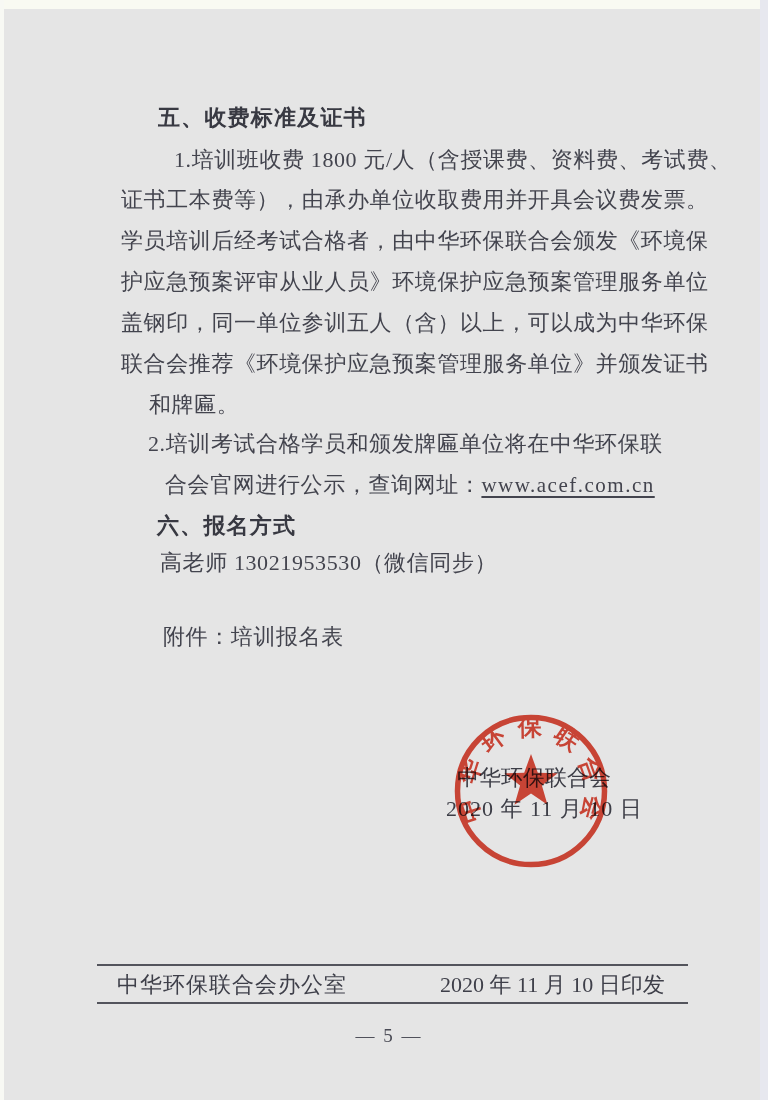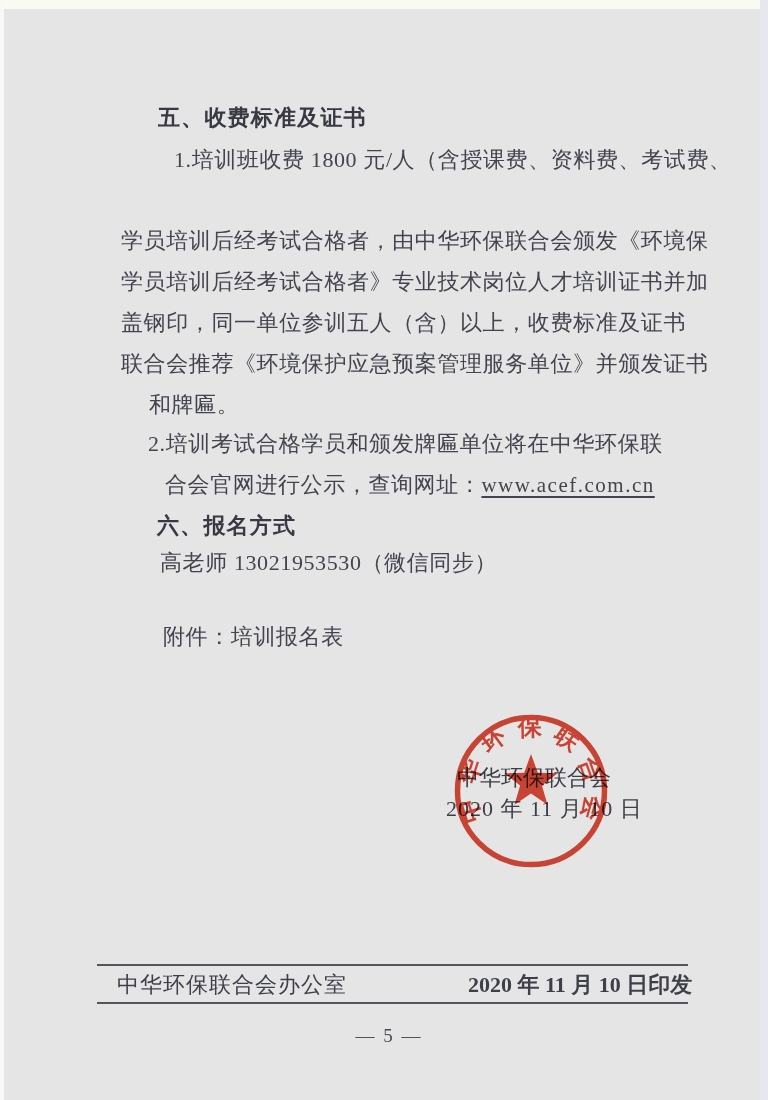--- a/index.html
+++ b/index.html
@@ -88,23 +88,24 @@
 <body>
 
 <div class="canvas">
   <div class="top-strip"></div>
   <div class="left-strip"></div>
   <div class="right-band"></div>
 
   <div class="line heading" style="left:158px; top:105px;">五、收费标准及证书</div>
 
   <div class="line" style="left:162px; top:147px;margin-left:12px;">1.培训班收费 1800 元/人（含授课费、资料费、考试费、</div>
+  <div class="line" style="left:121px; top:187px;">证书工本费等），由承办单位收取费用并开具会议费发票。</div>
   <div class="line" style="left:121px; top:228px;">学员培训后经考试合格者，由中华环保联合会颁发《环境保</div>
-  <div class="line" style="left:121px; top:269px;">学员培训后经考试合格者》专业技术岗位人才培训证书并加</div>
-  <div class="line" style="left:121px; top:310px;">盖钢印，同一单位参训五人（含）以上，收费标准及证书</div>
+  <div class="line" style="left:121px; top:269px;">护应急预案评审从业人员》环境保护应急预案管理服务单位</div>
+  <div class="line" style="left:121px; top:310px;">盖钢印，同一单位参训五人（含）以上，可以成为中华环保</div>
   <div class="line" style="left:121px; top:351px;">联合会推荐《环境保护应急预案管理服务单位》并颁发证书</div>
   <div class="line" style="left:121px; top:392px;margin-left:28px;">和牌匾。</div>
 
   <div class="line" style="left:148px; top:431px;">2.培训考试合格学员和颁发牌匾单位将在中华环保联</div>
   <div class="line" style="left:121px; top:472px;margin-left:44px;">
     <span>合会官网进行公示，查询网址：</span><span class="url">www.acef.com.cn</span>
   </div>
 
   <div class="line heading" style="left:157px; top:513px;">六、报名方式</div>
   <div class="line" style="left:160px; top:550px;">高老师 13021953530（微信同步）</div>
@@ -120,17 +121,17 @@
     </defs>
     <circle cx="80" cy="80" r="73.5" fill="none" stroke-width="5.5" stroke="#dc3b2a"></circle>
     <polygon points="80,43 86.8,61.7 106.6,62.3 90.9,74.6 96.5,93.7 80,82.5 63.5,93.7 69.1,74.6 53.4,62.3 73.2,61.7" fill="#dc3b2a"></polygon>
     <text font-size="24" font-weight="bold" textLength="232" lengthAdjust="spacing" font-family="Liberation Serif, DejaVu Serif, serif" fill="#dc3b2a">
       <textPath href="#sealArc">中华环保联合会</textPath>
     </text>
   </svg>
 
   <div class="footer-rule" style="top:964px;"></div>
   <div class="footer-text" style="left:117px; top:972px; letter-spacing:1px;">中华环保联合会办公室</div>
-  <div class="footer-text" style="left:468px; top:972px;font-weight:bold;">2020 年 11 月 10 日印发</div>
+  <div class="footer-text" style="left:440px; top:972px;">2020 年 11 月 10 日印发</div>
   <div class="footer-rule" style="top:1002px;"></div>
 
   <div class="page-number">— 5 —</div>
 </div>
 
 </body></html>

